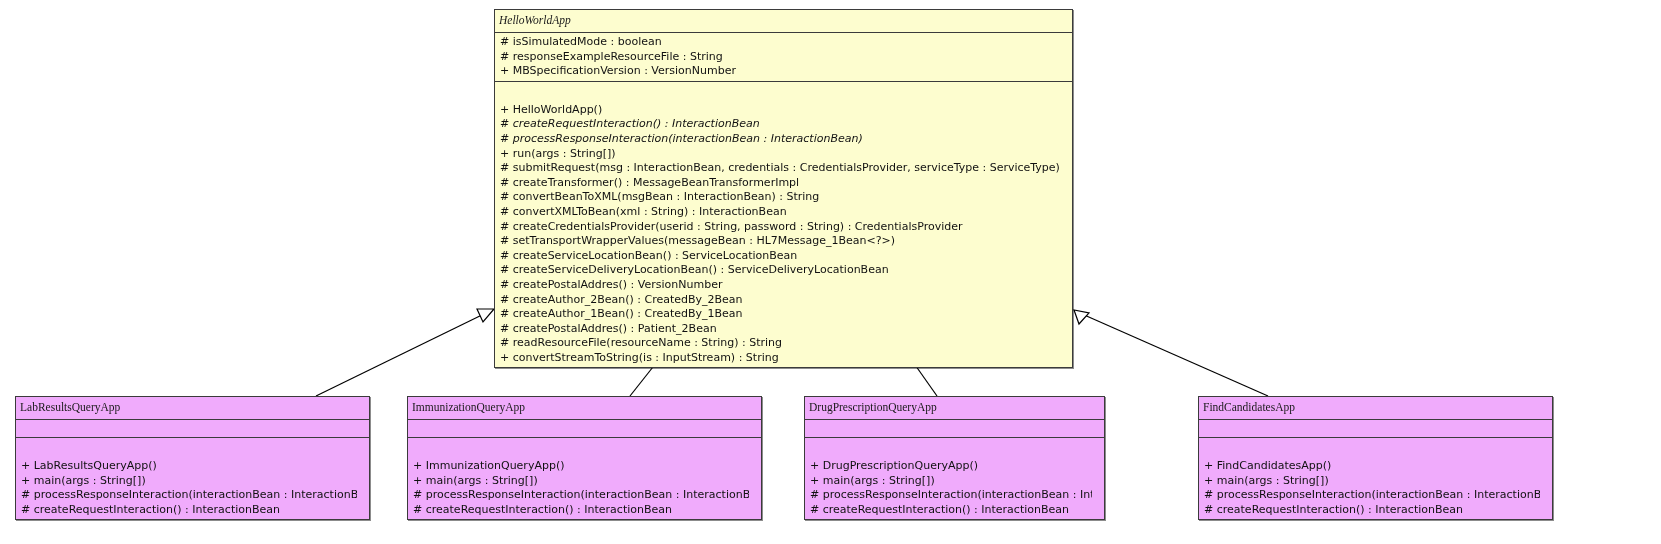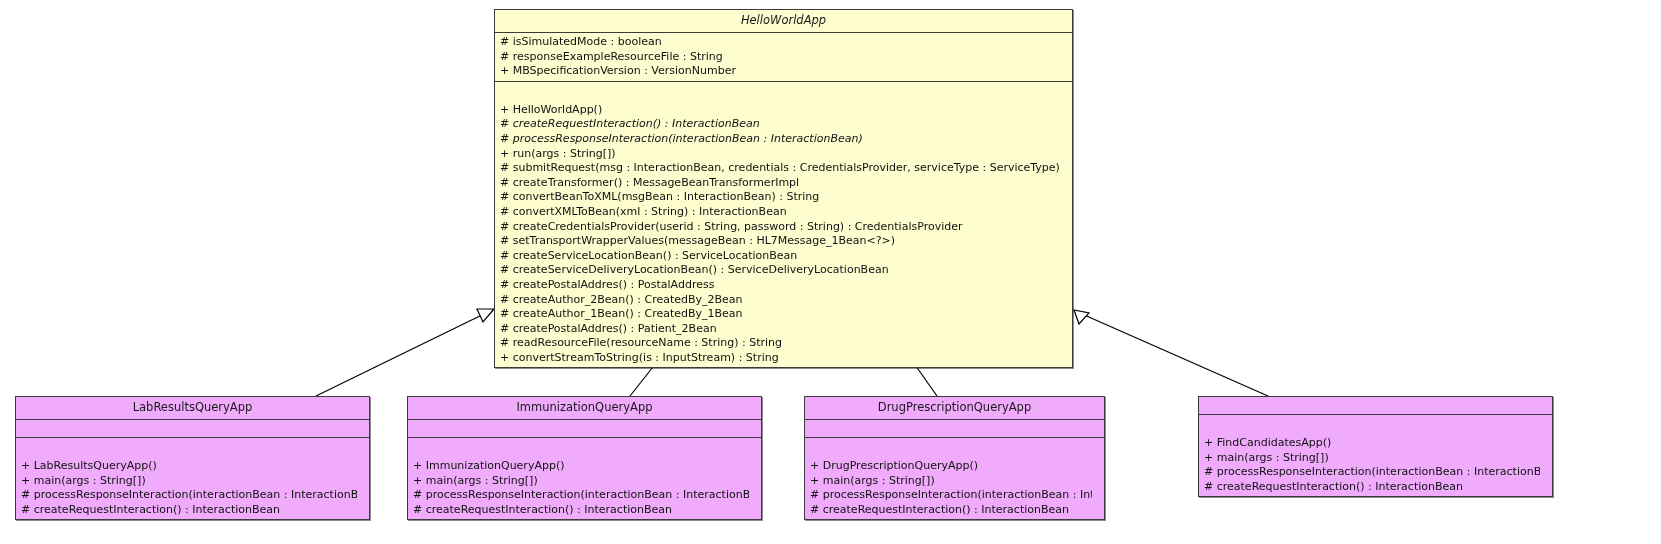--- a/index.html
+++ b/index.html
@@ -33,28 +33,29 @@
     position: absolute;
     box-sizing: border-box;
     border: 1px solid #3b3b3b;
     background: #f0abfc;
     box-shadow: 1px 1px 0 rgba(0,0,0,0.45);
   }
   .uml-class.abstract-class {
     background: #fdfdcf;
   }
   .class-name {
-    text-align: center;
+    text-align: left;
     font-size: 11.5px;
     color: #1a1a1a;
     padding: 4px 4px 5px 4px;
     border-bottom: 1px solid #3b3b3b;
     line-height: 13px;
     white-space: nowrap;
     overflow: hidden;
+    font-family: Liberation Serif, serif;
   }
   .uml-class.abstract-class > .class-name {
     font-style: italic;
   }
   .compartment {
     border-bottom: 1px solid #3b3b3b;
     padding: 2px 12px 2px 0;
   }
   .compartment:last-child {
     border-bottom: none;
@@ -118,21 +119,21 @@
       <div class="member abstract-member"># processResponseInteraction(interactionBean : InteractionBean)</div>
       <div class="member">+ run(args : String[])</div>
       <div class="member"># submitRequest(msg : InteractionBean, credentials : CredentialsProvider, serviceType : ServiceType) : String</div>
       <div class="member"># createTransformer() : MessageBeanTransformerImpl</div>
       <div class="member"># convertBeanToXML(msgBean : InteractionBean) : String</div>
       <div class="member"># convertXMLToBean(xml : String) : InteractionBean</div>
       <div class="member"># createCredentialsProvider(userid : String, password : String) : CredentialsProvider</div>
       <div class="member"># setTransportWrapperValues(messageBean : HL7Message_1Bean&lt;?&gt;)</div>
       <div class="member"># createServiceLocationBean() : ServiceLocationBean</div>
       <div class="member"># createServiceDeliveryLocationBean() : ServiceDeliveryLocationBean</div>
-      <div class="member"># createPostalAddres() : PostalAddress</div>
+      <div class="member"># createPostalAddres() : VersionNumber</div>
       <div class="member"># createAuthor_2Bean() : CreatedBy_2Bean</div>
       <div class="member"># createAuthor_1Bean() : CreatedBy_1Bean</div>
       <div class="member"># createPostalAddres() : Patient_2Bean</div>
       <div class="member"># readResourceFile(resourceName : String) : String</div>
       <div class="member">+ convertStreamToString(is : InputStream) : String</div>
     </div>
   </div>
 
   <div class="uml-class" style="left:15px; top:396px; width:355px;">
     <div class="class-name">LabResultsQueryApp</div>
@@ -161,20 +162,21 @@
     <div class="compartment empty"></div>
     <div class="compartment">
       <div class="member">+ DrugPrescriptionQueryApp()</div>
       <div class="member">+ main(args : String[])</div>
       <div class="member"># processResponseInteraction(interactionBean : InteractionBean)</div>
       <div class="member"># createRequestInteraction() : InteractionBean</div>
     </div>
   </div>
 
   <div class="uml-class" style="left:1198px; top:396px; width:355px;">
+    <div class="class-name">FindCandidatesApp</div>
     <div class="compartment empty"></div>
     <div class="compartment">
       <div class="member">+ FindCandidatesApp()</div>
       <div class="member">+ main(args : String[])</div>
       <div class="member"># processResponseInteraction(interactionBean : InteractionBean)</div>
       <div class="member"># createRequestInteraction() : InteractionBean</div>
     </div>
   </div>
 
 </div>

